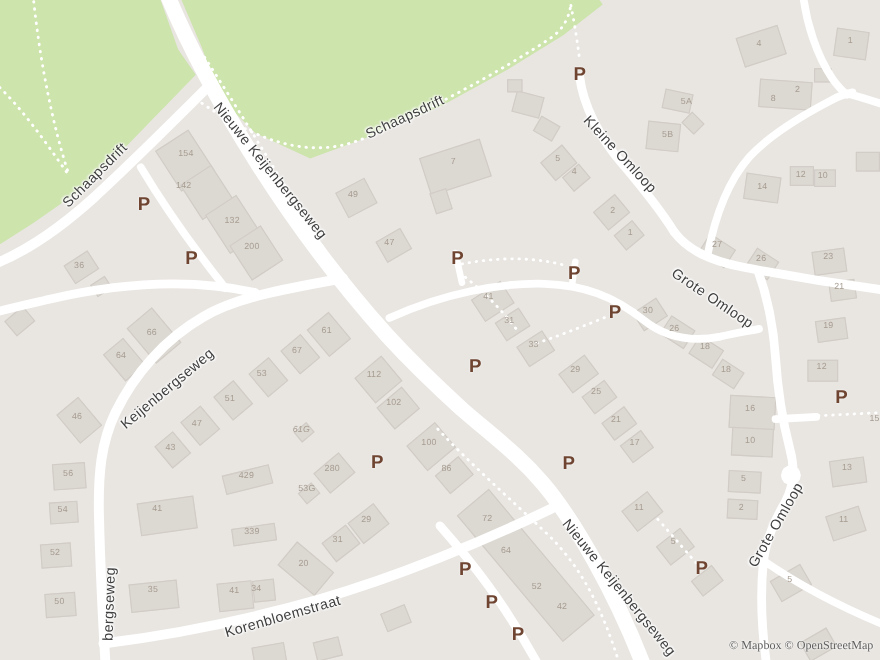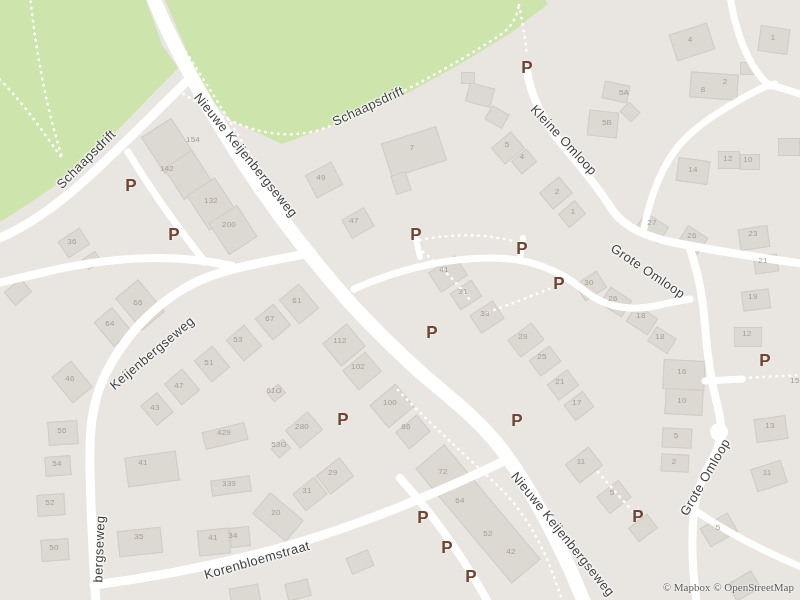--- a/index.html
+++ b/index.html
@@ -190,21 +190,21 @@
     <path class="dots" d="M186,52 C225,112 262,175 300,235"></path>
     <path class="dots" d="M420,240 C455,233 490,234 516,242"></path>
     <path class="dots" d="M423,252 C442,267 457,283 470,300"></path>
     <path class="dots" d="M488,312 C512,304 536,294 554,287"></path>
     <path class="dots" d="M398,390 C428,422 462,452 496,484 C530,516 548,556 562,600"></path>
     <path class="dots" d="M598,472 C614,490 626,504 634,513"></path>
     <path class="dots" d="M744,378 L802,375"></path>
   </svg>
 
   <div id="housenums">
-      <div class="hn" style="left: 169px; top: 139px; margin-left: 24px;">154</div>
+      <div class="hn" style="left: 169px; top: 139px;">154</div>
       <div class="hn" style="left: 167px; top: 168px;">142</div>
       <div class="hn" style="left: 211px; top: 200px;">132</div>
       <div class="hn" style="left: 229px; top: 224px;">200</div>
       <div class="hn" style="left: 72px; top: 241px;">36</div>
       <div class="hn" style="left: 321px; top: 177px;">49</div>
       <div class="hn" style="left: 354px; top: 220px;">47</div>
       <div class="hn" style="left: 412px; top: 147px;">7</div>
       <div class="hn" style="left: 624px; top: 92px;">5A</div>
       <div class="hn" style="left: 607px; top: 122px;">5B</div>
       <div class="hn" style="left: 507px; top: 144px;">5</div>

